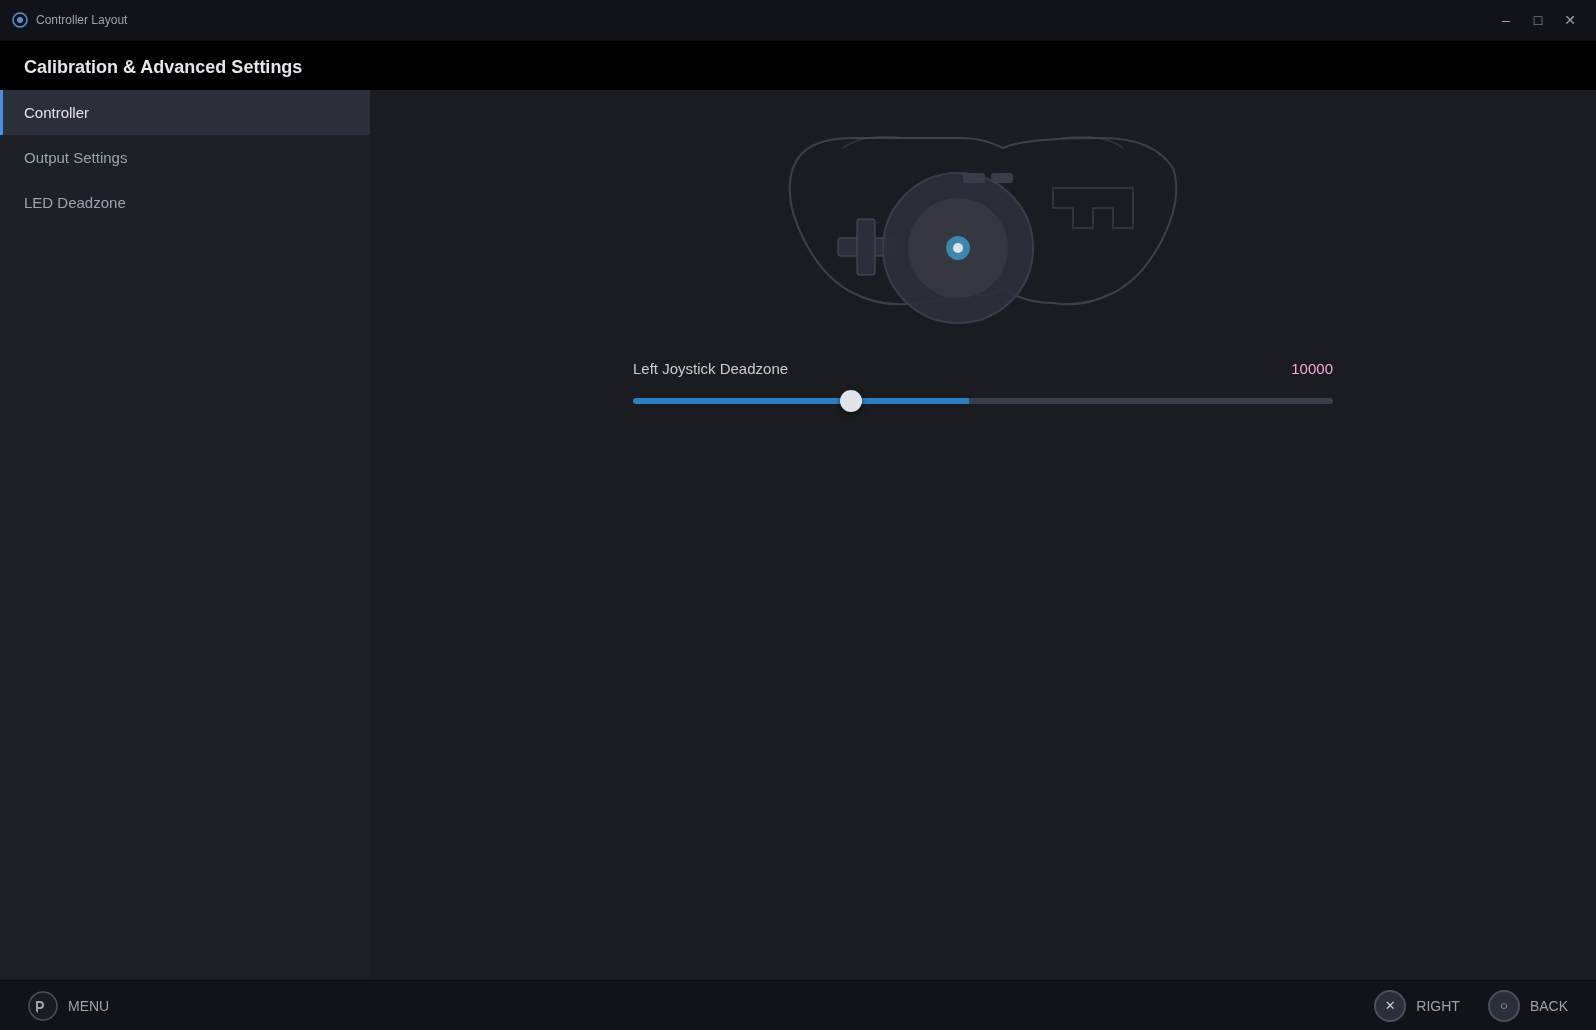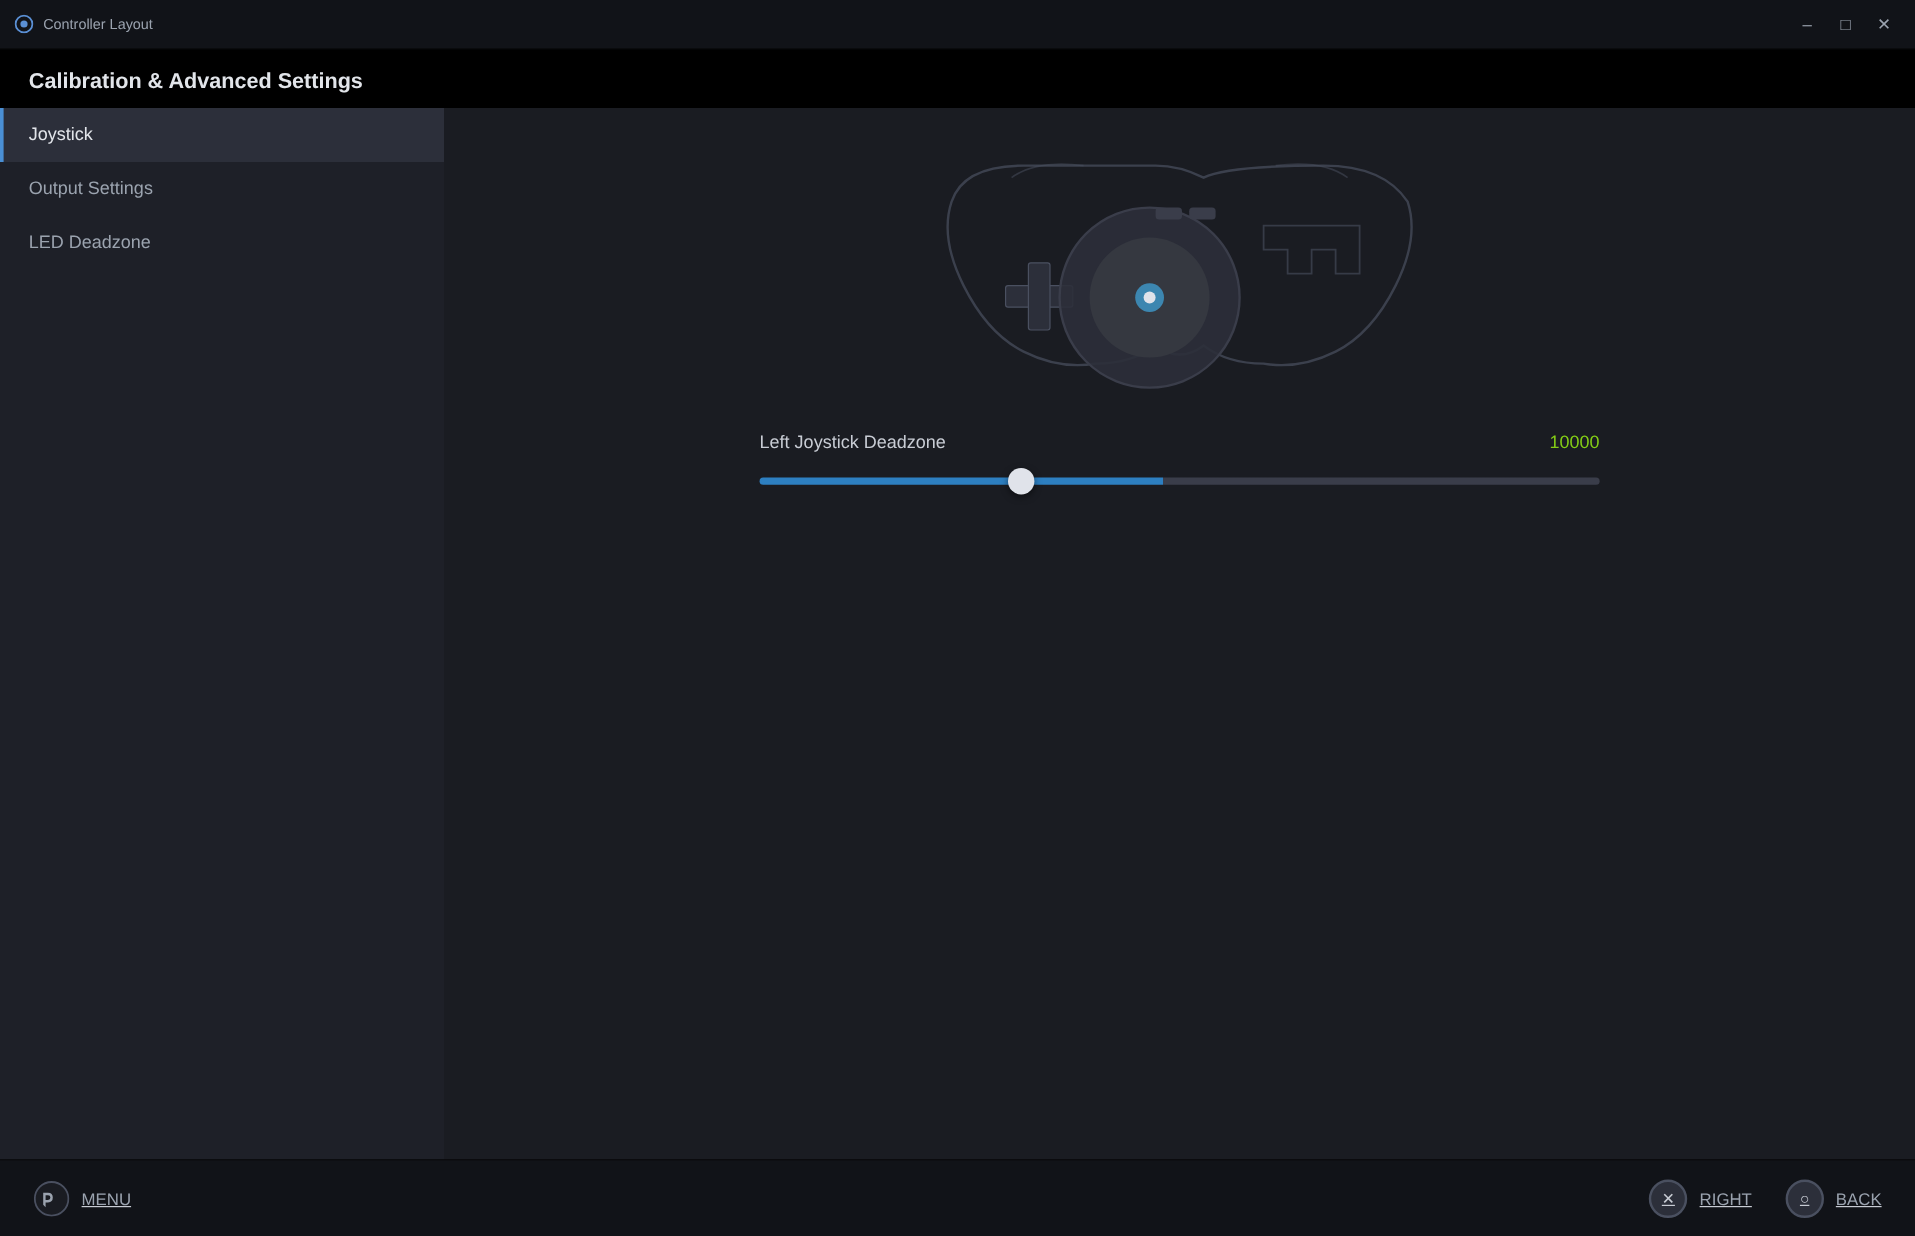--- a/index.html
+++ b/index.html
@@ -147,21 +147,21 @@
       align-items: center;
       margin-bottom: 10px;
       gap: 44px;
     }
     .deadzone-label {
       font-size: 15px;
       color: #c8ccd4;
     }
     .deadzone-value {
       font-size: 15px;
-      color: #84cc16;
+      color: #f9a8d4;
     }
 
     
     .slider-container {
       position: relative;
       height: 28px;
       display: flex;
       align-items: center;
     }
     input[type="range"].deadzone-slider {
@@ -199,32 +199,31 @@
       width: 22px;
       height: 22px;
       background: #e0e3ea;
       border-radius: 50%;
       border: none;
       box-shadow: 0 2px 6px rgba(0,0,0,0.5);
     }
 
     
     .bottom-bar {
-      height: 64px;
+      height: 50px;
       background: #111318;
       display: flex;
       align-items: center;
       justify-content: space-between;
       padding: 0 28px;
       border-top: 1px solid #0a0b0d;
       position: absolute;
       bottom: 0;
       left: 0;
       right: 0;
-      text-decoration: underline;
     }
     .bottom-action {
       display: flex;
       align-items: center;
       gap: 10px;
       color: #9ba3af;
       font-size: 14px;
     }
     .btn-circle {
       width: 32px;
@@ -262,21 +261,21 @@
 </div>
 
 <div class="page-header">
   <span>Calibration &amp; Advanced Settings</span>
 </div>
 
 <div class="main-layout">
 
   <nav class="sidebar">
     <div class="sidebar-item active">
-      <span>Joystick</span>
+      <span>Controller</span>
     </div>
     <div class="sidebar-item">
       <span>Output Settings</span>
     </div>
     <div class="sidebar-item">
       <span>LED Deadzone</span>
     </div>
   </nav>
 
   <main class="content">

